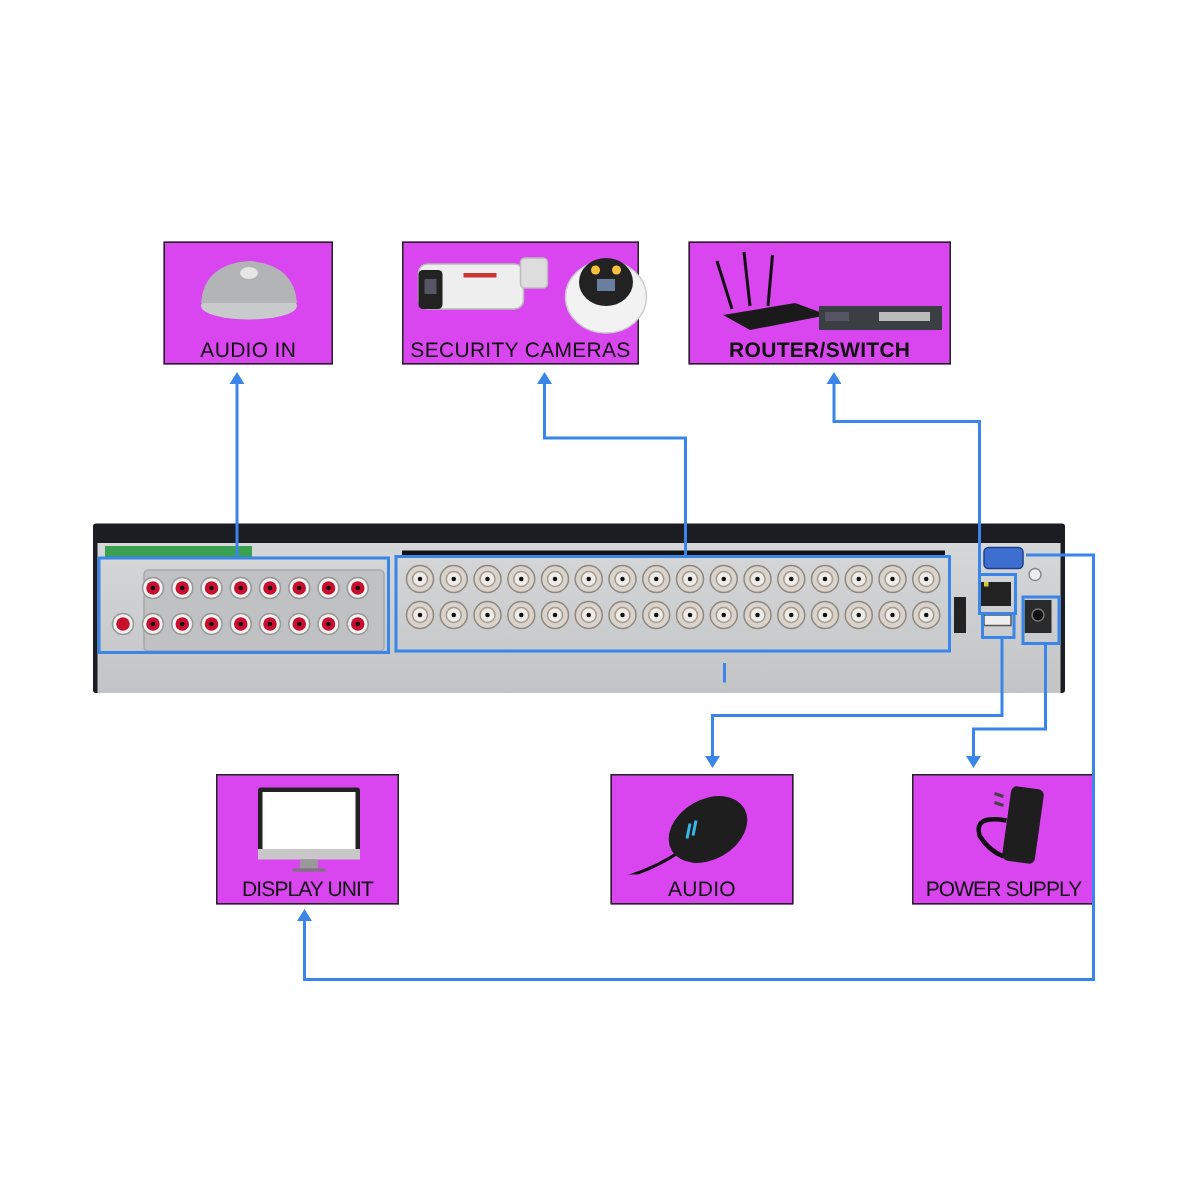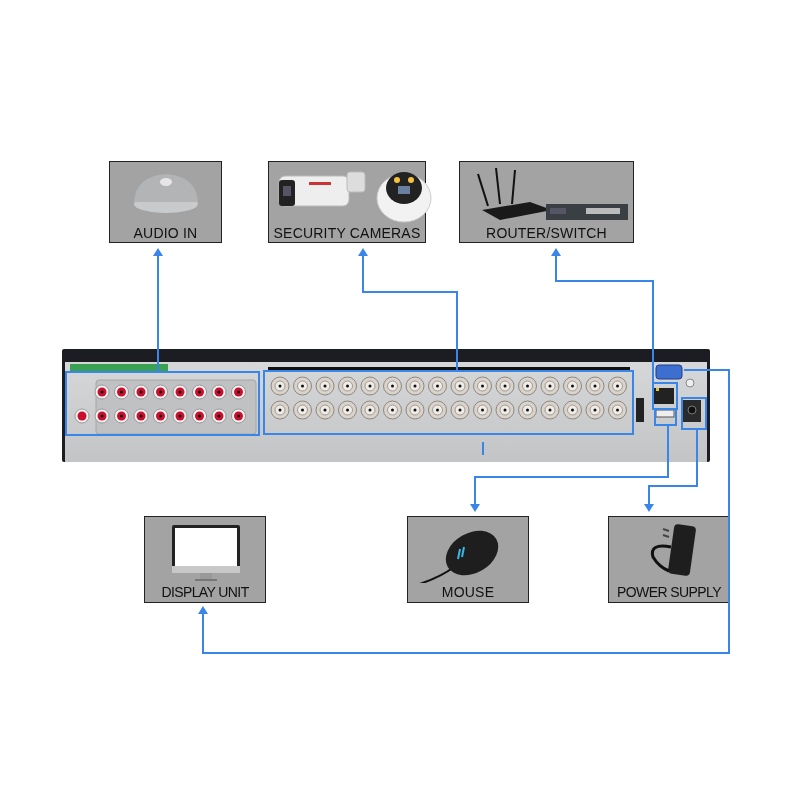--- a/index.html
+++ b/index.html
@@ -1,17 +1,17 @@
 <!DOCTYPE html>
 <html><head>
 <meta charset="utf-8">
 <style>
   html,body{margin:0;padding:0;background:#fff;}
   body{width:800px;height:800px;position:relative;overflow:hidden;font-family:"Liberation Sans",sans-serif;}
-  .box{position:absolute;border:1.5px solid #222;background:#a3a3a3;box-sizing:border-box;}
+  .box{position:absolute;border:1.5px solid #222;background:#d946ef;box-sizing:border-box;}
   .label{position:absolute;left:0;right:0;text-align:center;font-size:14px;color:#111;letter-spacing:0.2px;}
   .label.narrow{letter-spacing:-0.6px;}
   svg{position:absolute;left:0;top:0;}
   .dvr{position:absolute;left:62px;top:349px;width:648px;height:113px;background:#1b1d22;border-radius:2px;}
   .dvr-panel{position:absolute;left:3px;top:13px;right:3px;bottom:0;background:linear-gradient(#d6d7d9,#c3c4c6);}
 </style>
 </head>
 <body>
 
 <div class="box" style="left:109px;top:161px;width:113px;height:82px;">
@@ -42,21 +42,21 @@
 <div class="box" style="left:459px;top:161px;width:175px;height:82px;">
   <svg width="175" height="62">
     <line x1="18" y1="12" x2="28" y2="44" stroke="#111" stroke-width="2"></line>
     <line x1="36" y1="6" x2="40" y2="42" stroke="#111" stroke-width="2"></line>
     <line x1="55" y1="8" x2="52" y2="42" stroke="#111" stroke-width="2"></line>
     <path d="M22 48 L70 40 L92 48 L40 58 Z" fill="#1a1a1a"></path>
     <rect x="86" y="42" width="82" height="16" fill="#3a3f44"></rect>
     <rect x="126" y="46" width="34" height="6" fill="#bbb"></rect>
     <rect x="90" y="46" width="16" height="6" fill="#556"></rect>
   </svg>
-  <div class="label" style="top:63px;">ROUTER/SWITCH</div>
+  <div class="label" style="top:63px;font-weight:bold;">ROUTER/SWITCH</div>
 </div>
 
 <div class="dvr">
   <div class="dvr-panel"></div>
 </div>
 <svg width="800" height="800" id="ports">
     <rect x="70" y="364" width="98" height="8" fill="#3aa052"></rect>
     <rect x="96" y="380" width="160" height="54" rx="3" fill="#c0c1c3" stroke="#a5a6a8"></rect>
     <circle cx="102" cy="392" r="7" fill="#f2f2f2" stroke="#999"></circle>
     <circle cx="102" cy="392" r="4.5" fill="#c8102e"></circle>
@@ -226,21 +226,21 @@
   <div class="label narrow" style="top:67px;">DISPLAY UNIT</div>
 </div>
 
 <div class="box" style="left:407px;top:516px;width:122px;height:87px;">
   <svg width="122" height="66">
     <path d="M2 70 Q30 62 46 50" stroke="#111" stroke-width="2" fill="none"></path>
     <ellipse cx="64" cy="36" rx="28" ry="20" transform="rotate(-30 64 36)" fill="#1e1e1e"></ellipse>
     <line x1="52" y1="32" x2="50" y2="42" stroke="#39b7e8" stroke-width="2"></line>
     <line x1="56" y1="30" x2="54" y2="40" stroke="#39b7e8" stroke-width="2"></line>
   </svg>
-  <div class="label" style="top:67px;">MOUSE</div>
+  <div class="label" style="top:67px;">AUDIO</div>
 </div>
 
 <div class="box" style="left:582px;top:516px;width:122px;height:87px;margin-left:26px;">
   <svg width="122" height="66">
     <rect x="62" y="8" width="22" height="50" rx="4" fill="#1e1e1e" transform="rotate(8 73 33)"></rect>
     <path d="M62 30 Q40 26 44 40 Q50 50 60 54" stroke="#111" stroke-width="3" fill="none"></path>
     <line x1="60" y1="14" x2="54" y2="12" stroke="#444" stroke-width="2"></line>
     <line x1="60" y1="20" x2="54" y2="18" stroke="#444" stroke-width="2"></line>
   </svg>
   <div class="label narrow" style="top:67px;">POWER SUPPLY</div>

